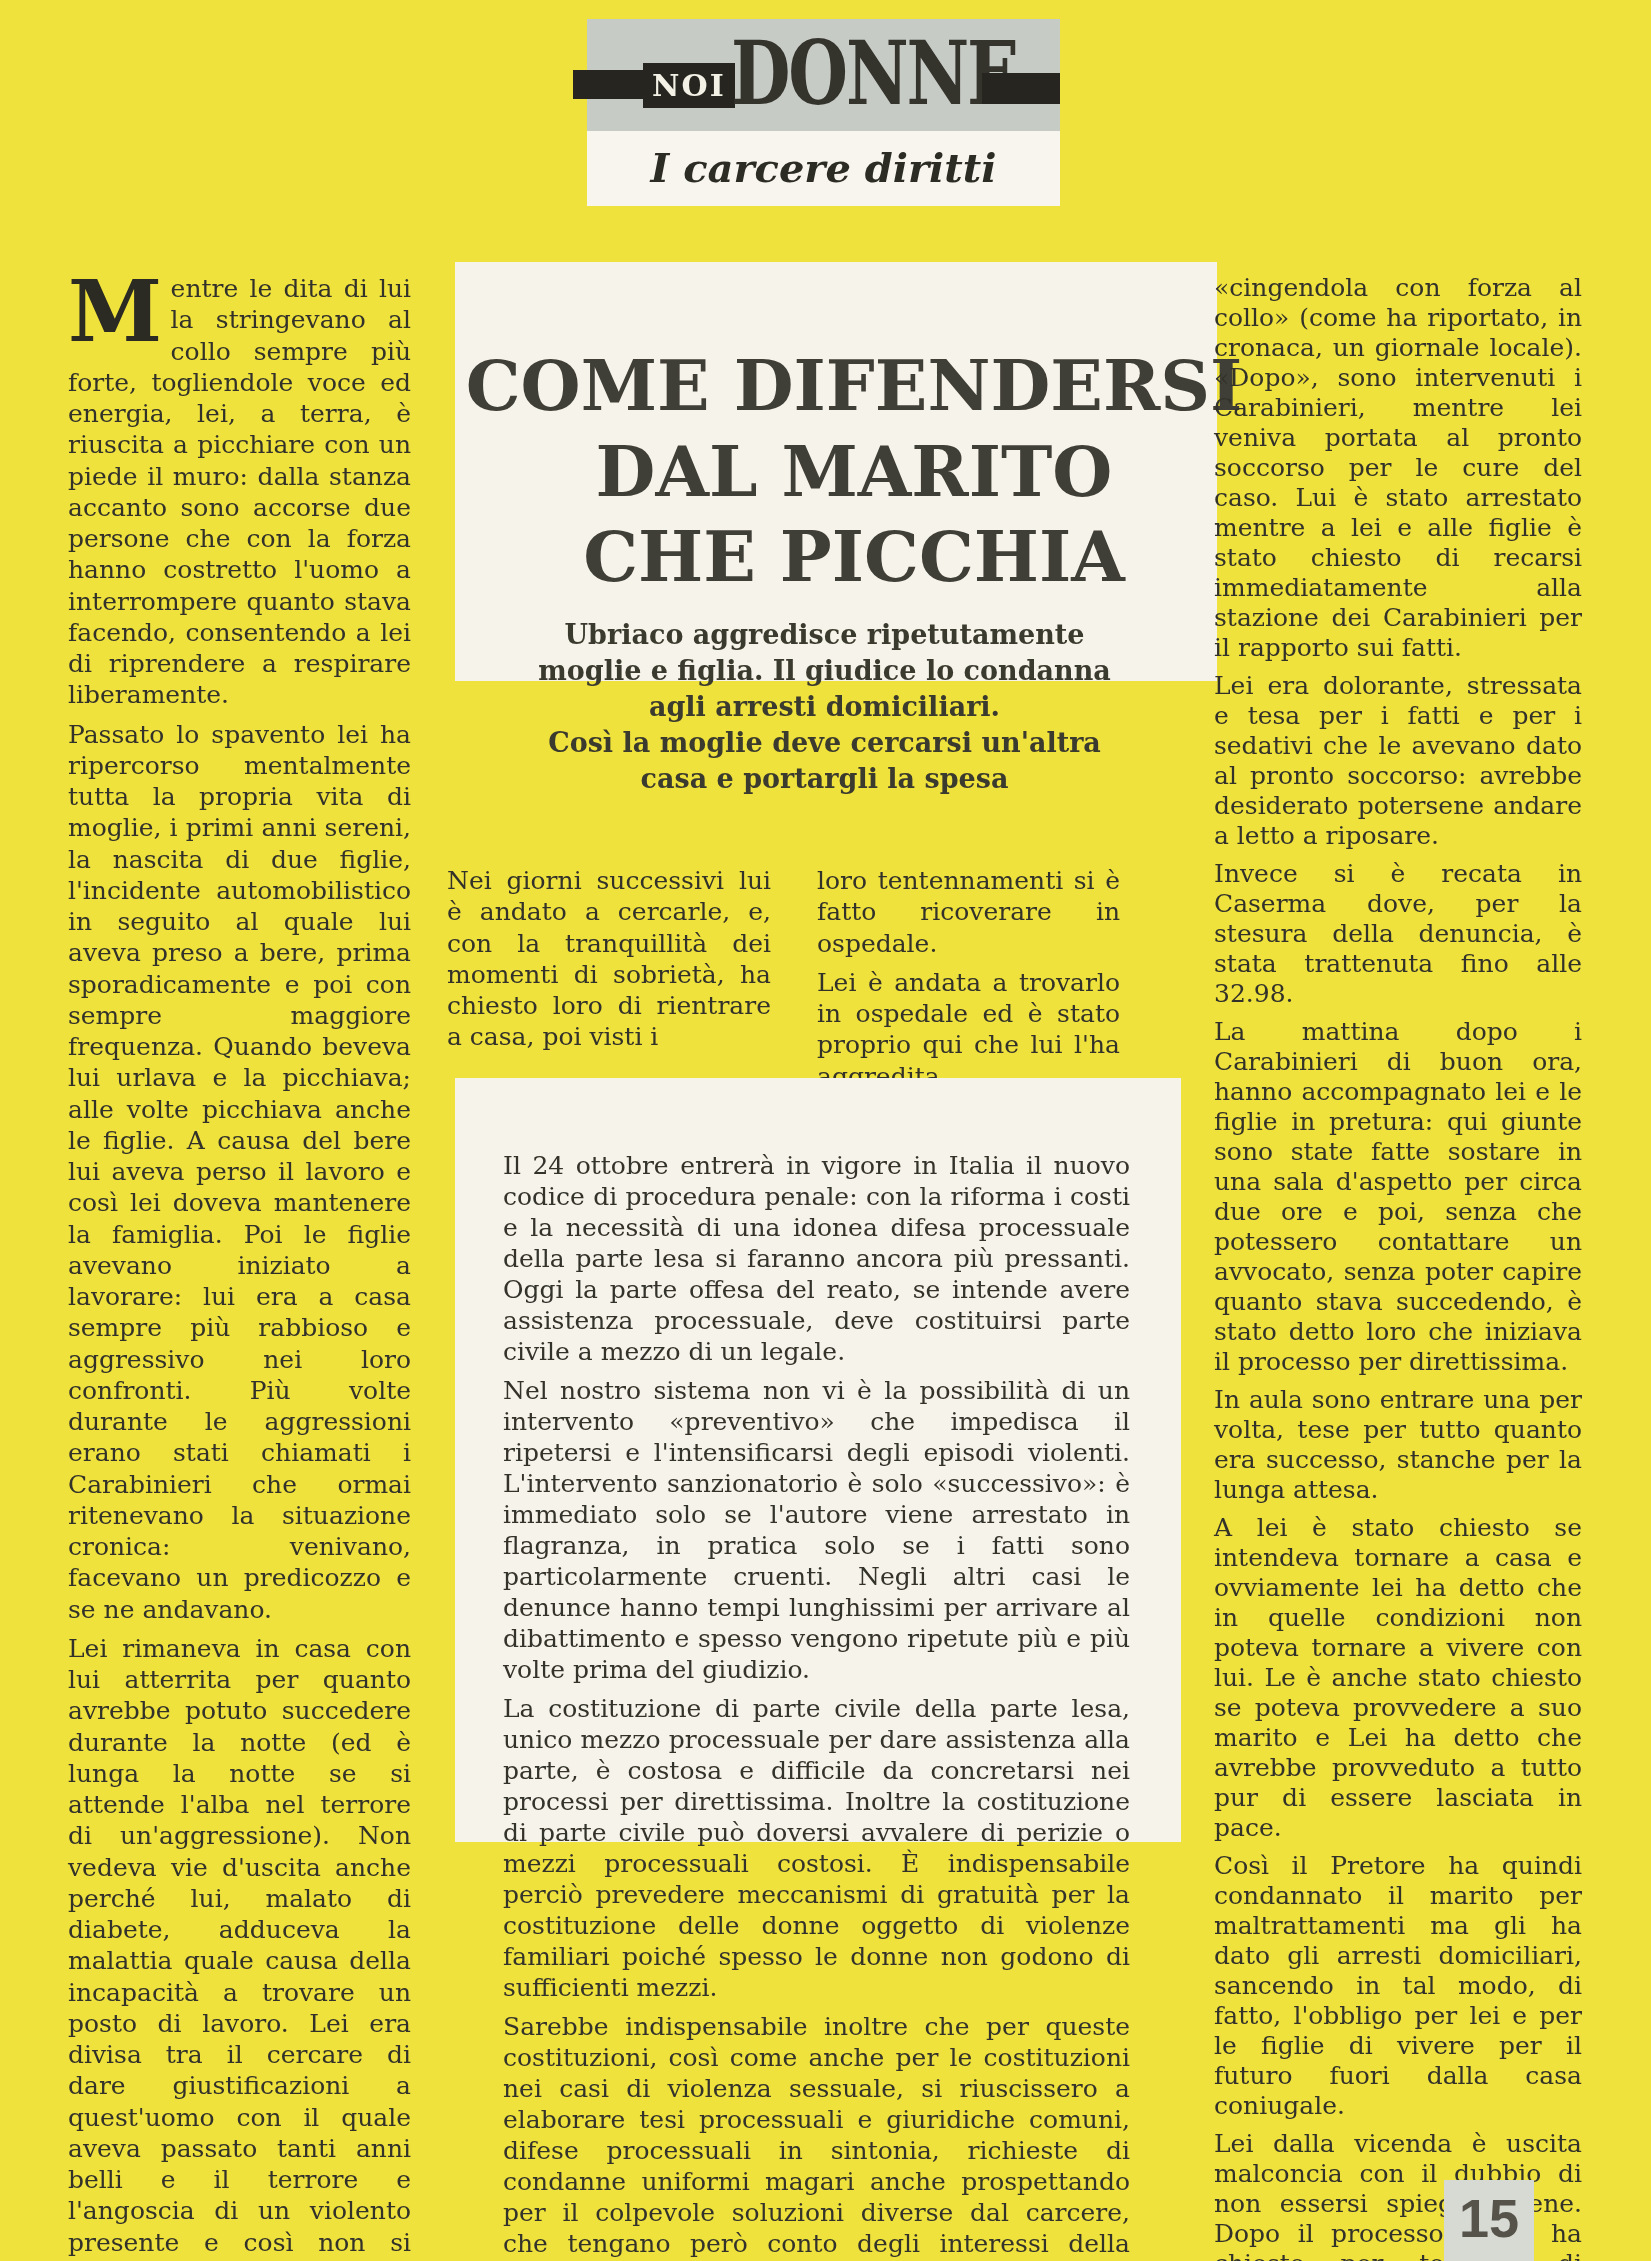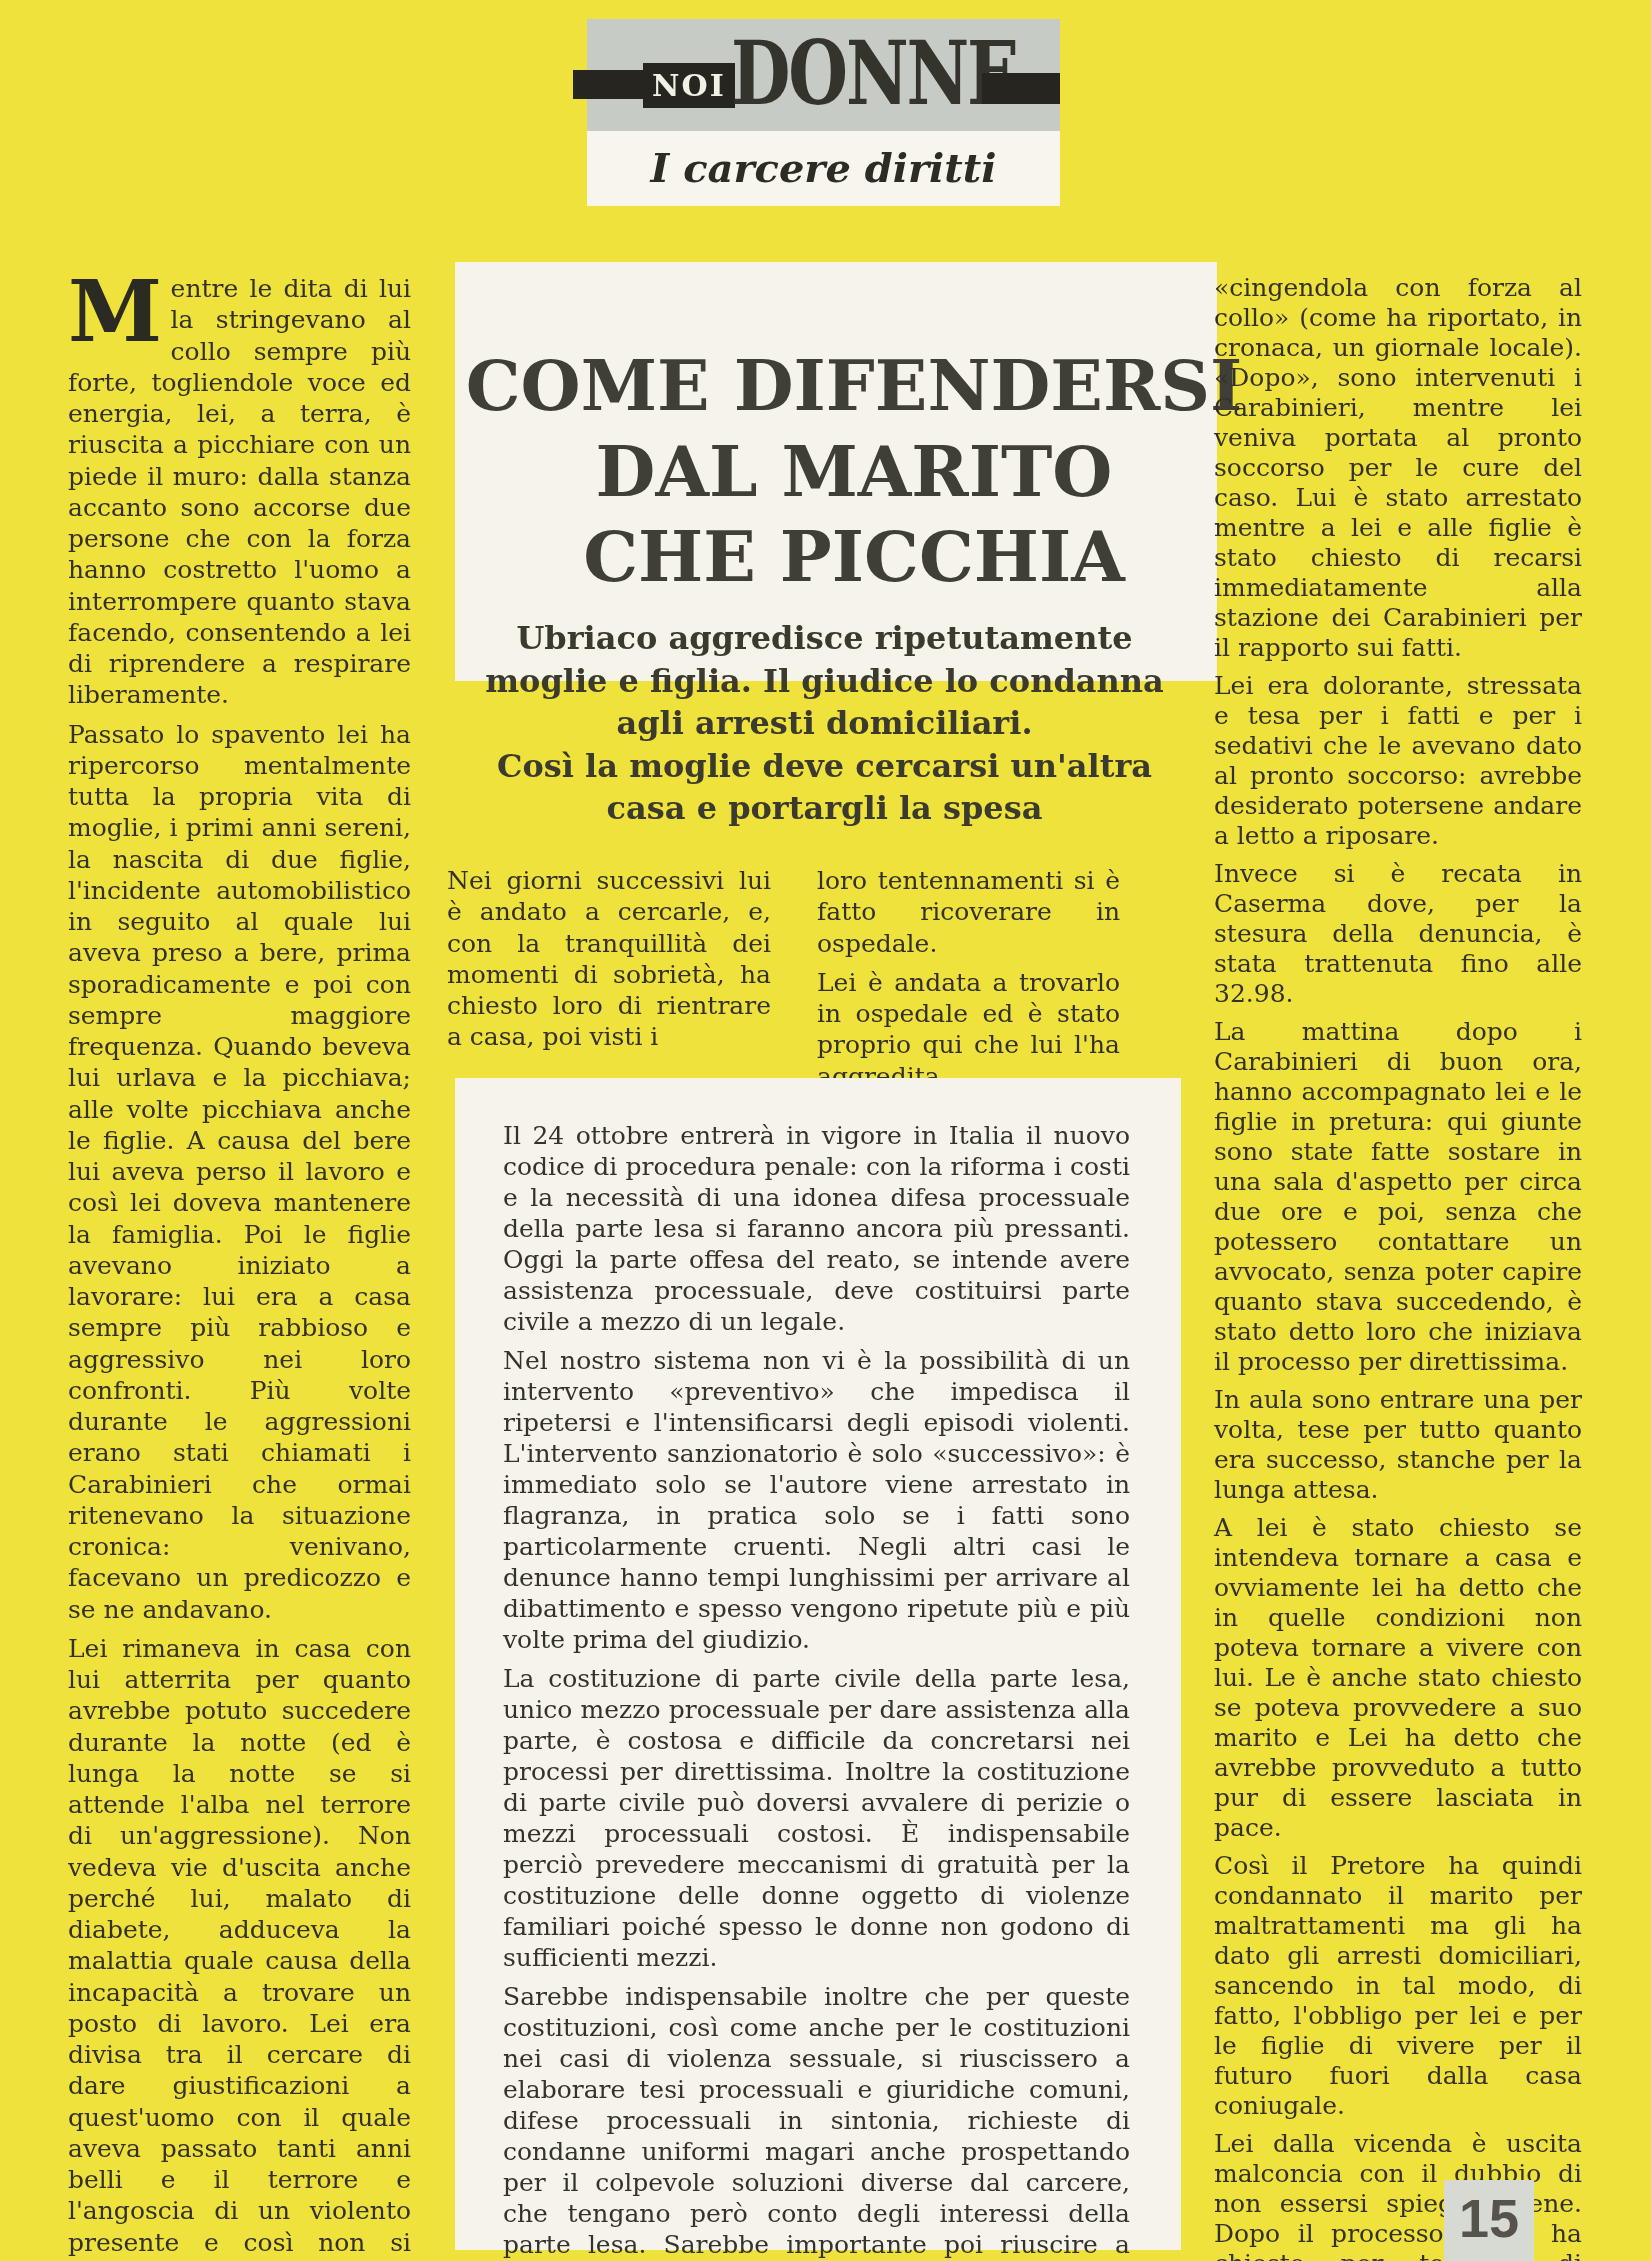--- a/index.html
+++ b/index.html
@@ -64,31 +64,31 @@
     background:#f6f3ea;
     display:flex; flex-direction:column; align-items:center; justify-content:center;padding-left:36px;
   }
   .headline-line {
     font-size:69px; font-weight:bold; color:#403f37; line-height:1.24;
     letter-spacing:0px; white-space:nowrap;
   }
   
   .standfirst {
     position:absolute; left:469px; top:617px; width:711px;
-    text-align:center; font-weight:bold; font-size:32px; line-height:1.33;
+    text-align:center; font-weight:bold; font-size:27px; line-height:1.33;
     color:#3b3a2e;
   }
   
   .mid-col-1 { position:absolute; left:439px;  top:857px; width:340px; }
   .mid-col-2 { position:absolute; left:809px; top:857px; width:319px; }
   
   .info-box {
-    position:absolute; left:455px; top:1078px; width:726px; height:1172px;
+    position:absolute; left:455px; top:1078px; width:726px; height:764px;
     background:#f6f3ea; box-sizing:border-box;
-    padding:34px 43px 0 40px;
+    padding:64px 43px 0 40px;
   }
   .info-box .body-text { font-size:25px; line-height:1.24; color:#34332b; }
   
   .col-right {
     position:absolute; left:1206px; top:265px; width:384px;
   }
   .col-right .body-text p { line-height:1.2; }
   .byline {
     margin-top:10px; text-align:right; font-weight:bold; font-size:27px; color:#32312a;
   }

